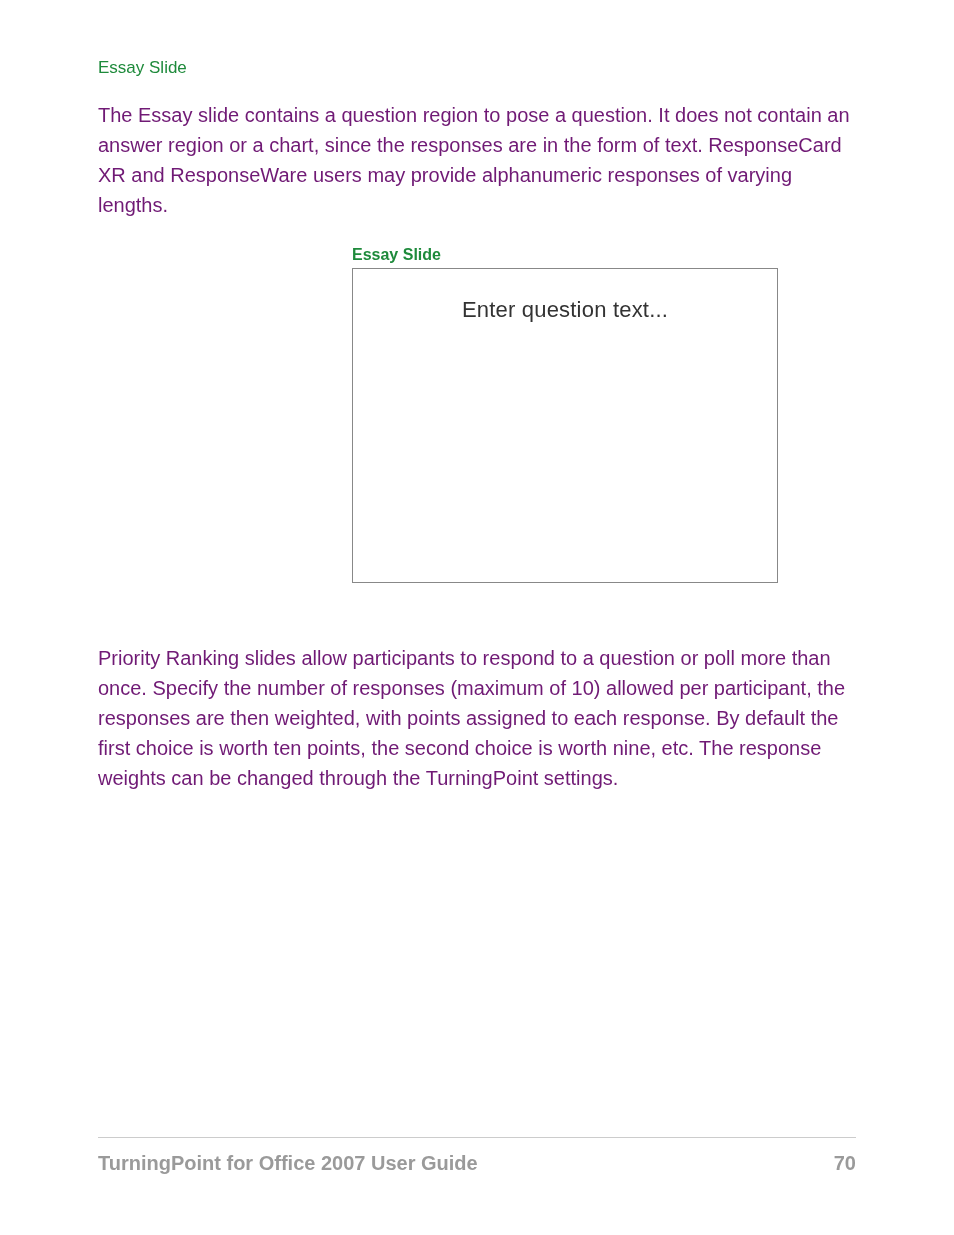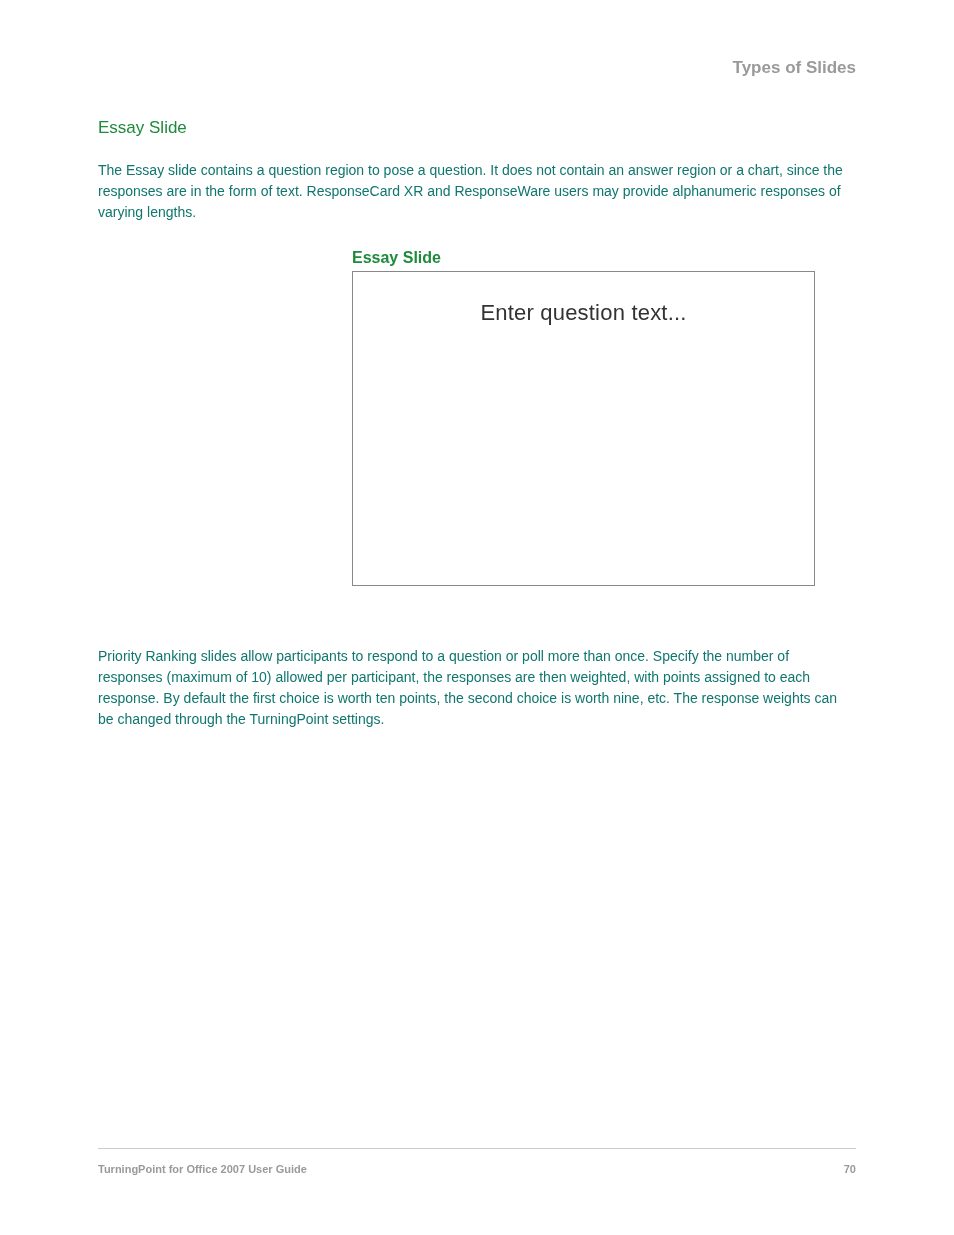--- a/index.html
+++ b/index.html
@@ -25,38 +25,38 @@
       color: #9a9a9a;
       margin-bottom: 40px;
     }
     .subheading {
       font-size: 17px;
       color: #1e8a3b;
       margin-bottom: 22px;
       font-weight: 400;
     }
     .body-text {
-      font-size: 14px;
+      font-size: 20px;
       line-height: 1.5;
-      color: #0f766e;
+      color: #701a75;
       margin-bottom: 26px;
     }
     .figure-wrap {
       margin-top: 18px;
       margin-bottom: 60px;
     }
     .figure-caption {
       font-size: 16px;
       font-weight: 700;
       color: #1e8a3b;
       margin-left: 254px;
       margin-bottom: 4px;
     }
     .slide-box {
-      width: 463px;
+      width: 426px;
       height: 315px;
       border: 1px solid #888;
       margin-left: 254px;
       background: #fff;
       padding-top: 28px;
       text-align: center;
     }
     .slide-question-text {
       font-size: 22px;
       color: #333;
@@ -65,31 +65,30 @@
     }
     .footer {
       position: absolute;
       left: 98px;
       right: 98px;
       bottom: 60px;
       border-top: 1px solid #ccc;
       padding-top: 14px;
       display: flex;
       justify-content: space-between;
-      font-size: 11px;
+      font-size: 20px;
       font-weight: 600;
       color: #9a9a9a;
     }
   </style>
 </head>
 <body>
 
 <div class="page">
 
-  <div class="header-section-title">Types of Slides</div>
 
   <div class="subheading">Essay Slide</div>
 
   <div class="body-text">The Essay slide contains a question region to pose a question. It does not contain an answer region or a chart, since the responses are in the form of text. ResponseCard XR and ResponseWare users may provide alphanumeric responses of varying lengths.</div>
 
   <div class="figure-wrap">
     <div class="figure-caption">Essay Slide</div>
     <div class="slide-box">
       <div class="slide-question-text">Enter question text...</div>
     </div>

